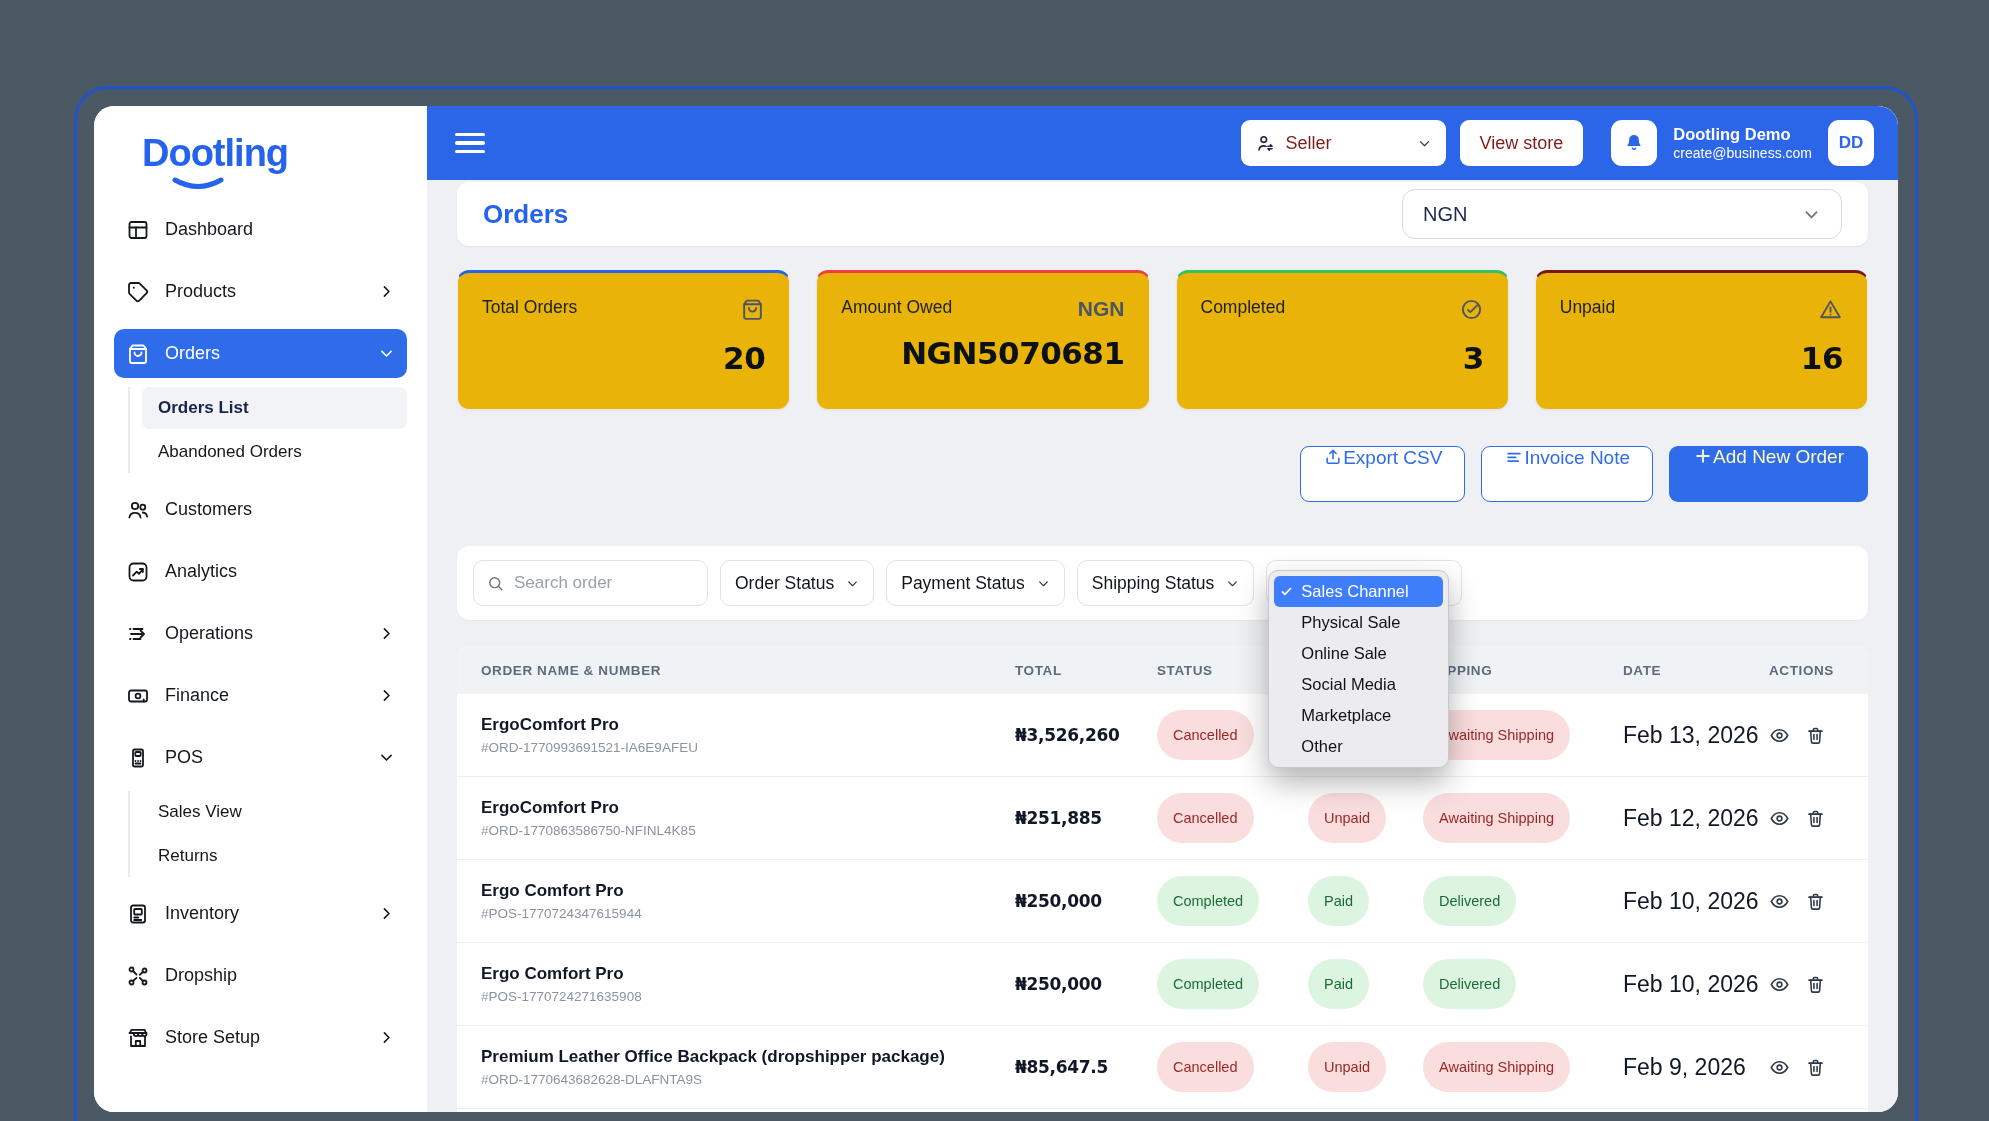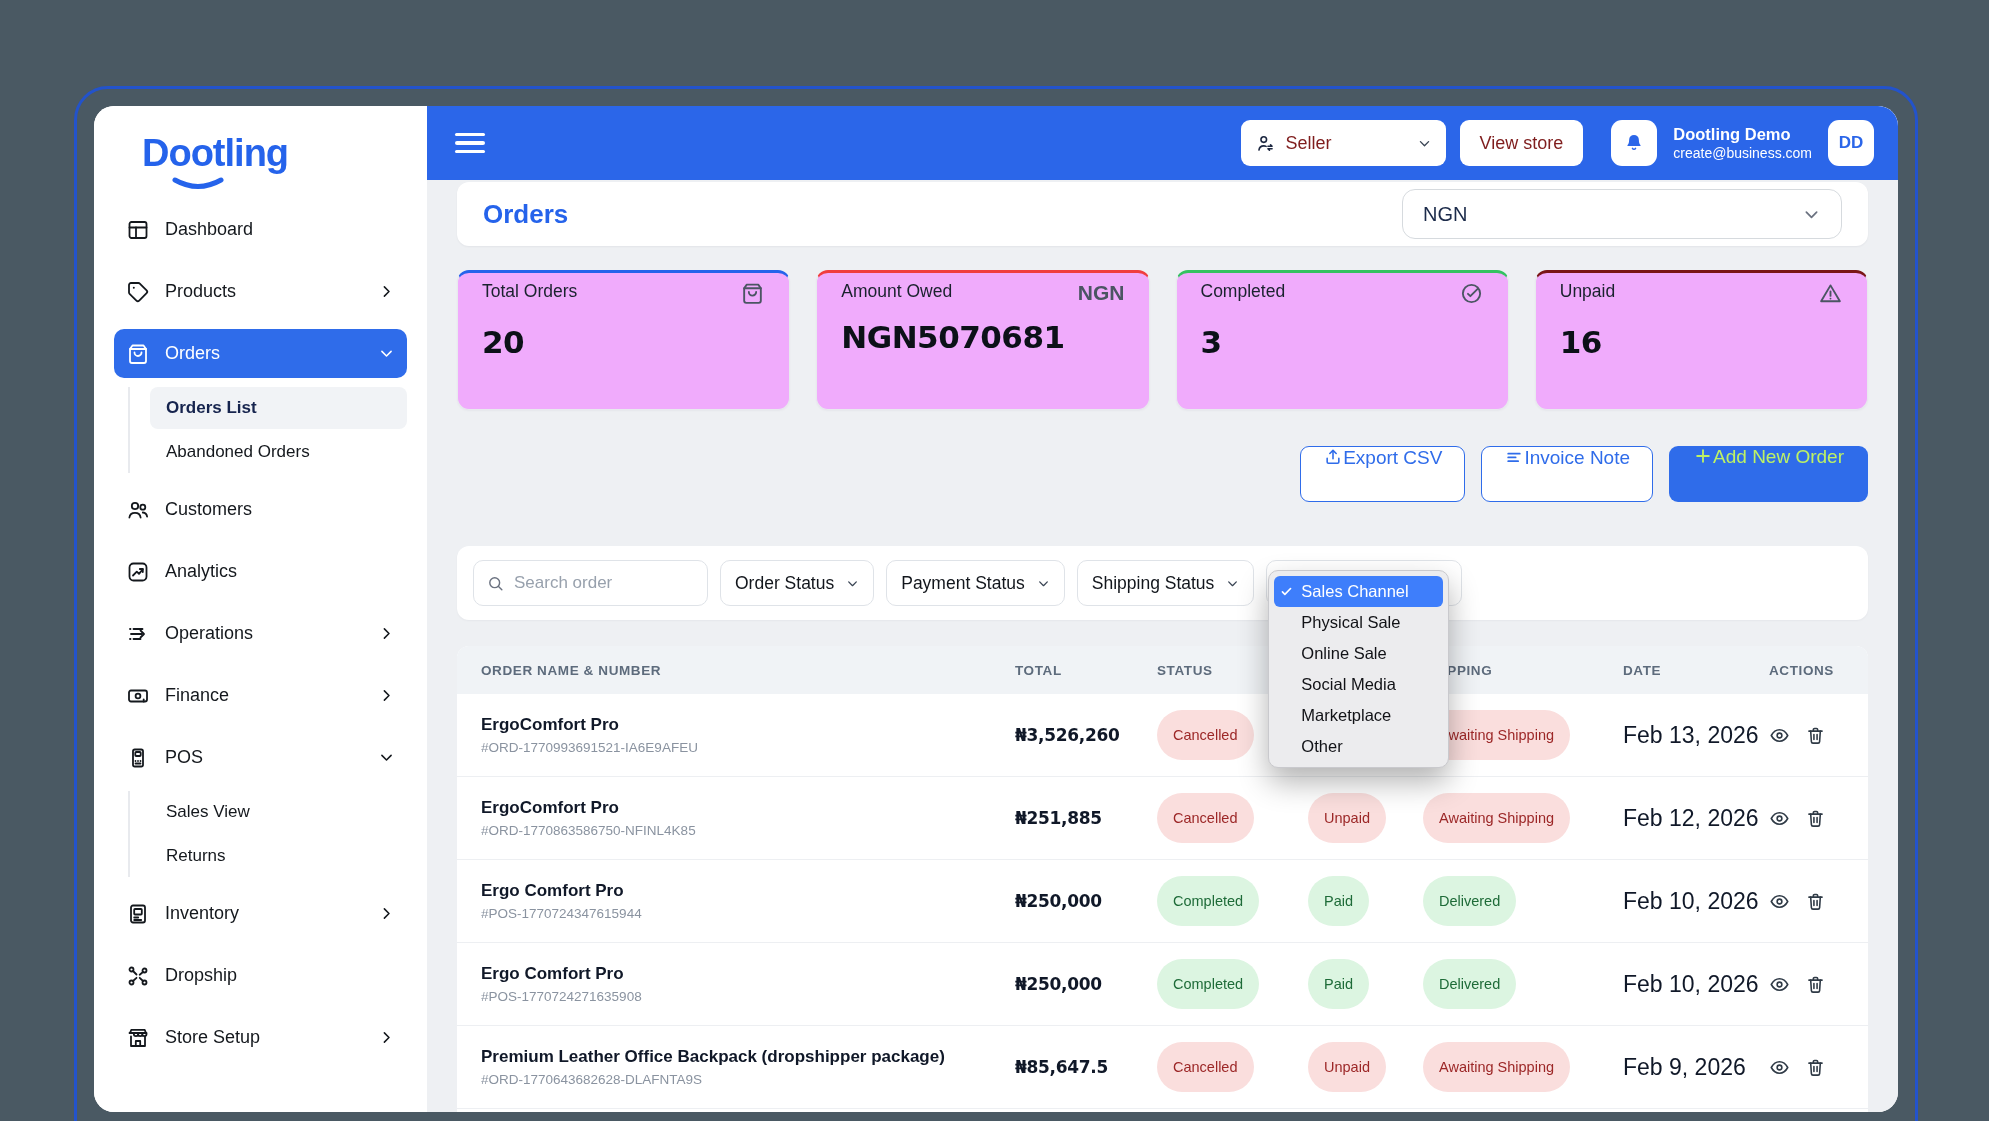--- a/index.html
+++ b/index.html
@@ -16,21 +16,21 @@
   .logo-text { font-size:38px; font-weight:700; color:#2563eb; letter-spacing:-1px; }
   .logo-smile { position:absolute; left:30px; top:45px; }
   .nav-item { display:flex; align-items:center; height:49px; padding:0 12px; margin-bottom:13px;
               border-radius:10px; font-size:18px; color:#14181d; cursor:pointer; }
   .nav-item .icn { width:24px; height:24px; margin-right:15px; display:flex; align-items:center; }
   .nav-item .icn svg { width:24px; height:24px; }
   .nav-item.active { background:#2f6cea; color:#fff; }
   .nav-chevron { margin-left:auto; display:flex; align-items:center; }
   .nav-chevron svg { width:17px; height:17px; }
   .subnav { margin:-4px 0 12px 14px; border-left:2px solid #e8eaee; padding-left:12px; }
-  .subitem { padding:11px 16px; font-size:17px; color:#14181d; border-radius:8px; margin-bottom:2px; cursor:pointer;margin-left:8px; }
+  .subitem { padding:11px 16px; font-size:17px; color:#14181d; border-radius:8px; margin-bottom:2px; cursor:pointer; }
   .subitem.active { background:#f1f3f6; color:#16244e; font-weight:700; }
 
   
   .main { flex:1; display:flex; flex-direction:column; background:#eef0f3; min-width:0; }
   .topbar { height:74px; min-height:74px; background:#2b66e9; display:flex; align-items:center; padding:0 24px 0 28px; }
   .hamburger { width:30px; cursor:pointer; }
   .hamburger div { height:3.5px; background:#fff; border-radius:2px; margin:5px 0; }
   .hamburger div:nth-child(2){ width:30px; } .hamburger div{ width:30px; }
   .topbar-right { margin-left:auto; display:flex; align-items:center; gap:14px; }
   .tb-select, .tb-btn { height:46px; background:#fff; border-radius:9px; display:flex; align-items:center;
@@ -50,35 +50,35 @@
 
   .header-card { margin-top:2px; background:#fff; border-radius:12px; height:64px;
        display:flex; align-items:center; justify-content:space-between; padding:0 26px;
        box-shadow:0 1px 2px rgba(16,24,40,.05); }
   .page-title { font-size:26px; font-weight:700; color:#2563eb; }
   .currency-select { width:440px; height:50px; border:1.5px solid #d6dade; border-radius:13px;
        display:flex; align-items:center; justify-content:space-between; padding:0 20px;
        font-size:20px; color:#1c2b4a; font-weight:500; cursor:pointer; background:#fff; }
 
   .stats-row { margin-top:24px; display:grid; grid-template-columns:repeat(4,1fr); gap:26px; }
-  .stat-card { background:#f0abfc; border:1px solid #e8eaee; border-top-width:3.5px; border-top-style:solid;
-       border-radius:12px; padding:8px 24px; height:140px; box-shadow:0 1px 2px rgba(16,24,40,.04); }
+  .stat-card { background:#eab308; border:1px solid #e8eaee; border-top-width:3.5px; border-top-style:solid;
+       border-radius:12px; padding:24px 24px; height:140px; box-shadow:0 1px 2px rgba(16,24,40,.04);text-align:right; }
   .stat-top { display:flex; align-items:flex-start; justify-content:space-between; }
   .stat-label { font-size:17.5px; color:#1a222e; }
   .stat-top .icn svg { width:25px; height:25px; }
   .stat-ngn { font-size:21px; color:#4b5563; font-weight:600; }
   .stat-value { margin-top:14px; font-size:31px; font-weight:800; color:#0c1118;
        font-family:"DejaVu Sans","Liberation Sans",sans-serif; letter-spacing:-0.5px; }
 
   .actions-row { margin-top:36px; display:flex; justify-content:flex-end; gap:16px; }
   .btn { height:56px; border-radius:9px; display:flex; align-items:flex-start; gap:0;
        font-size:19px; cursor:pointer; font-family:inherit; }
   .btn svg { width:20px; height:20px; }
   .btn.outline { background:#fff; border:1.5px solid #2f6cea; color:#2f6cea; padding:0 22px; font-weight:500; }
-  .btn.primary { background:#2f6cea; border:none; color:#bef264; padding:0 24px; font-weight:500; }
+  .btn.primary { background:#2f6cea; border:none; color:#fef9c3; padding:0 24px; font-weight:500; }
 
   .filter-card { margin-top:44px; background:#fff; border-radius:12px; padding:14px 16px;
        display:flex; align-items:center; gap:12px; position:relative; z-index:20;
        box-shadow:0 1px 2px rgba(16,24,40,.04); }
   .search-box { width:235px; height:46px; border:1.5px solid #dfe3e8; border-radius:10px;
        display:flex; align-items:center; padding:0 12px; gap:9px; background:#fff; }
   .search-box svg { width:19px; height:19px; }
   .search-box input { border:none; outline:none; flex:1; font-size:17px; color:#12161c; min-width:0;
        font-family:inherit; }
   .search-box input::placeholder { color:#98a1ad; }

